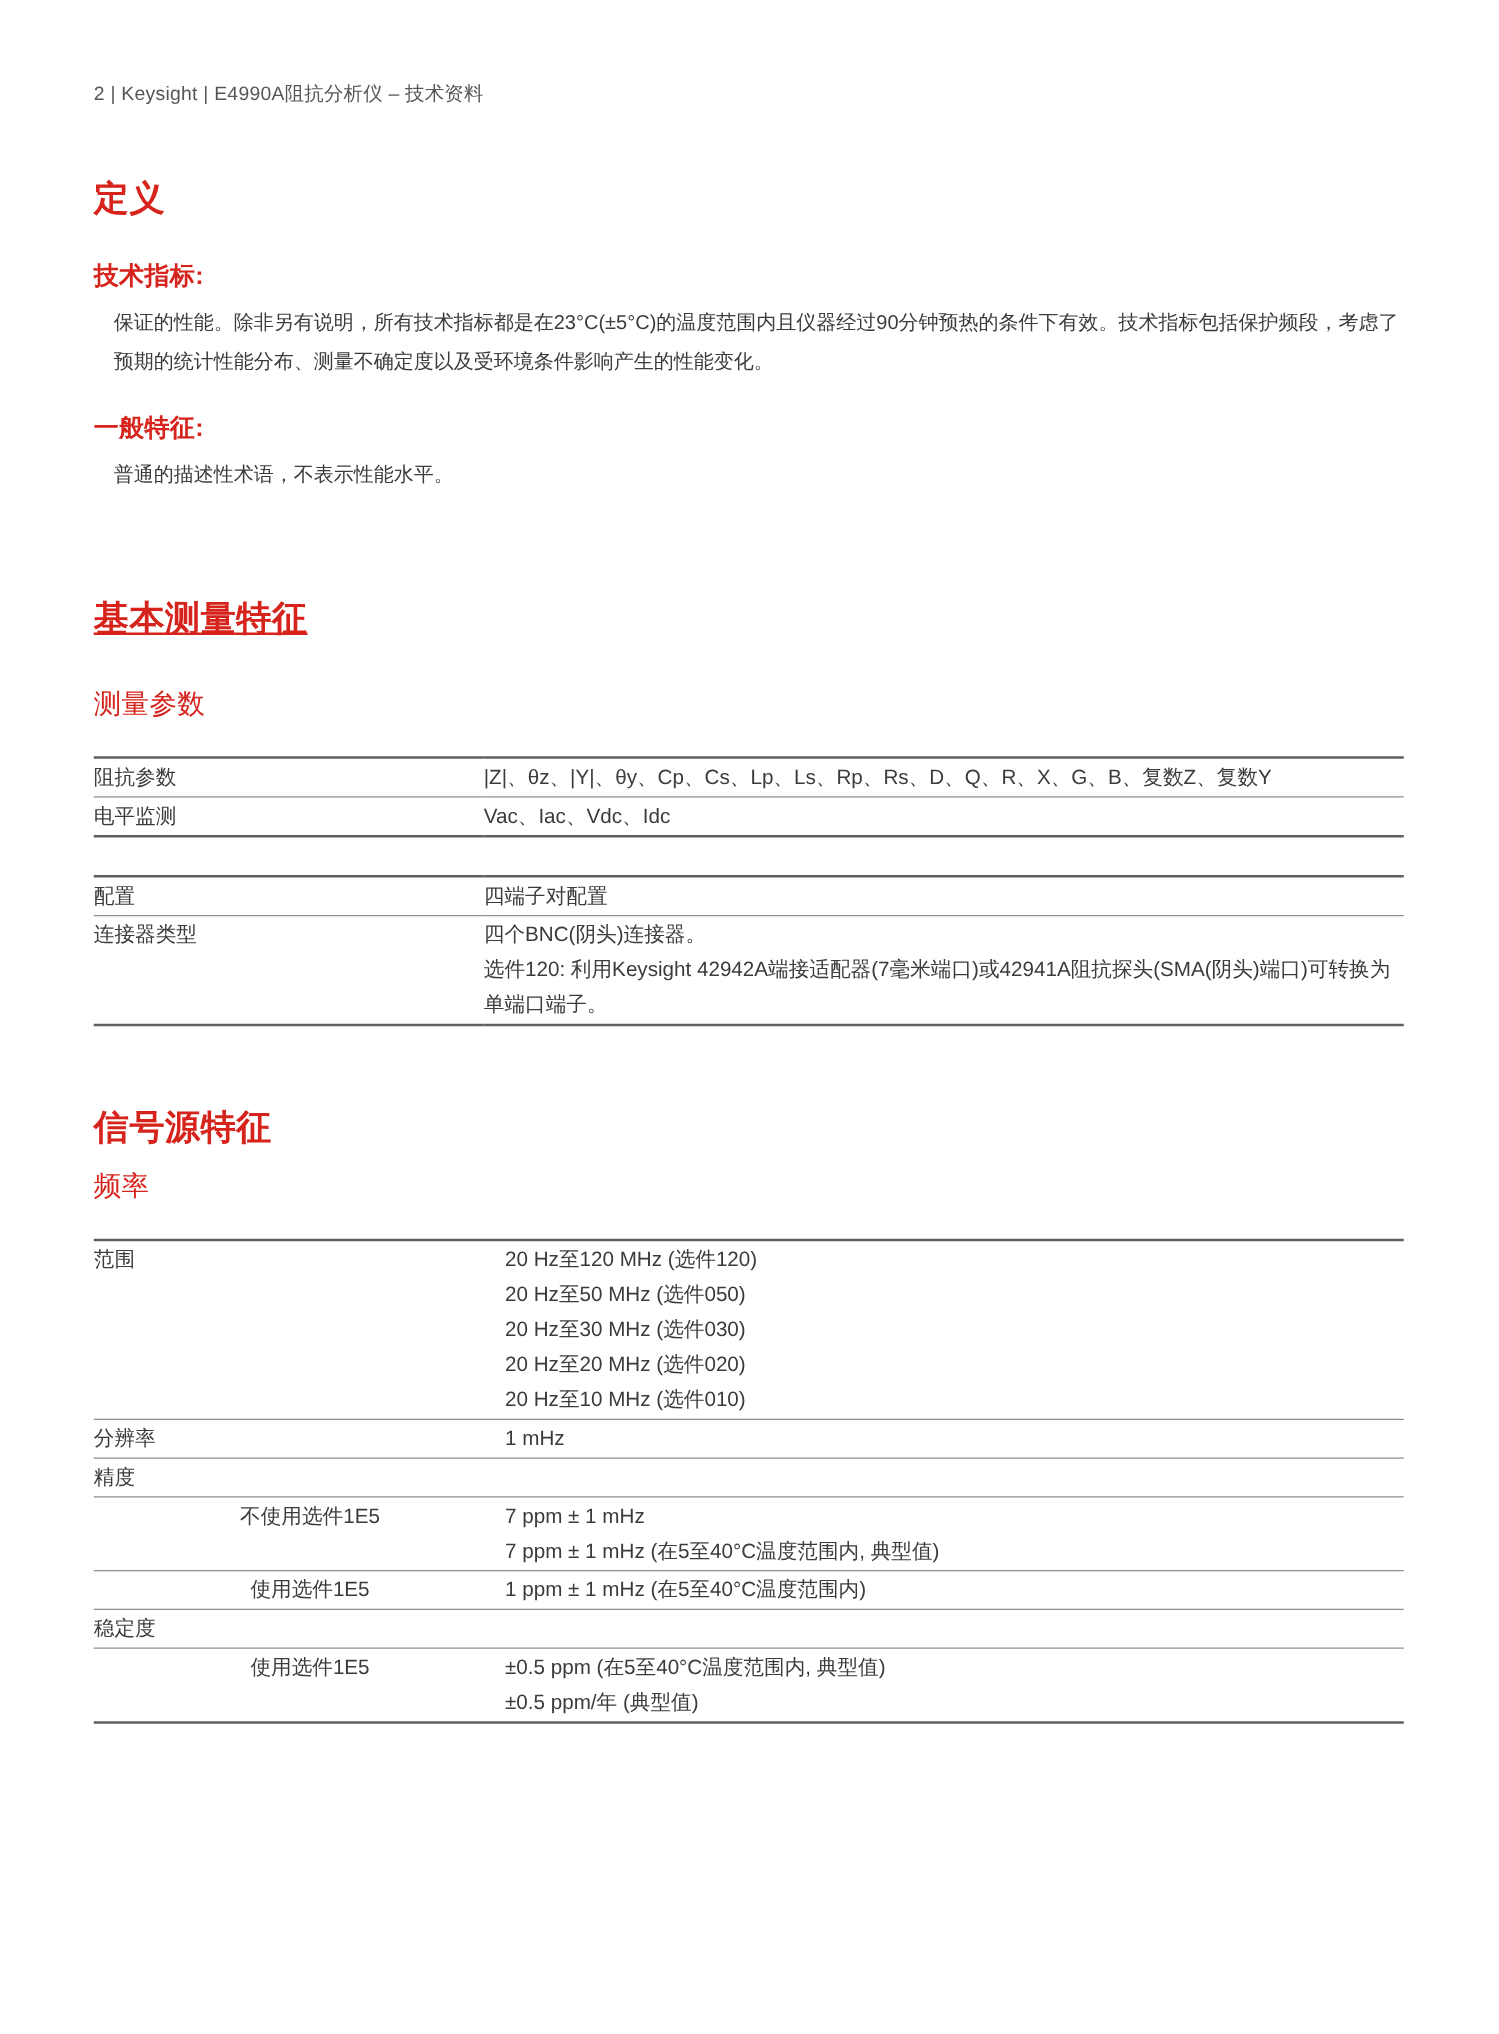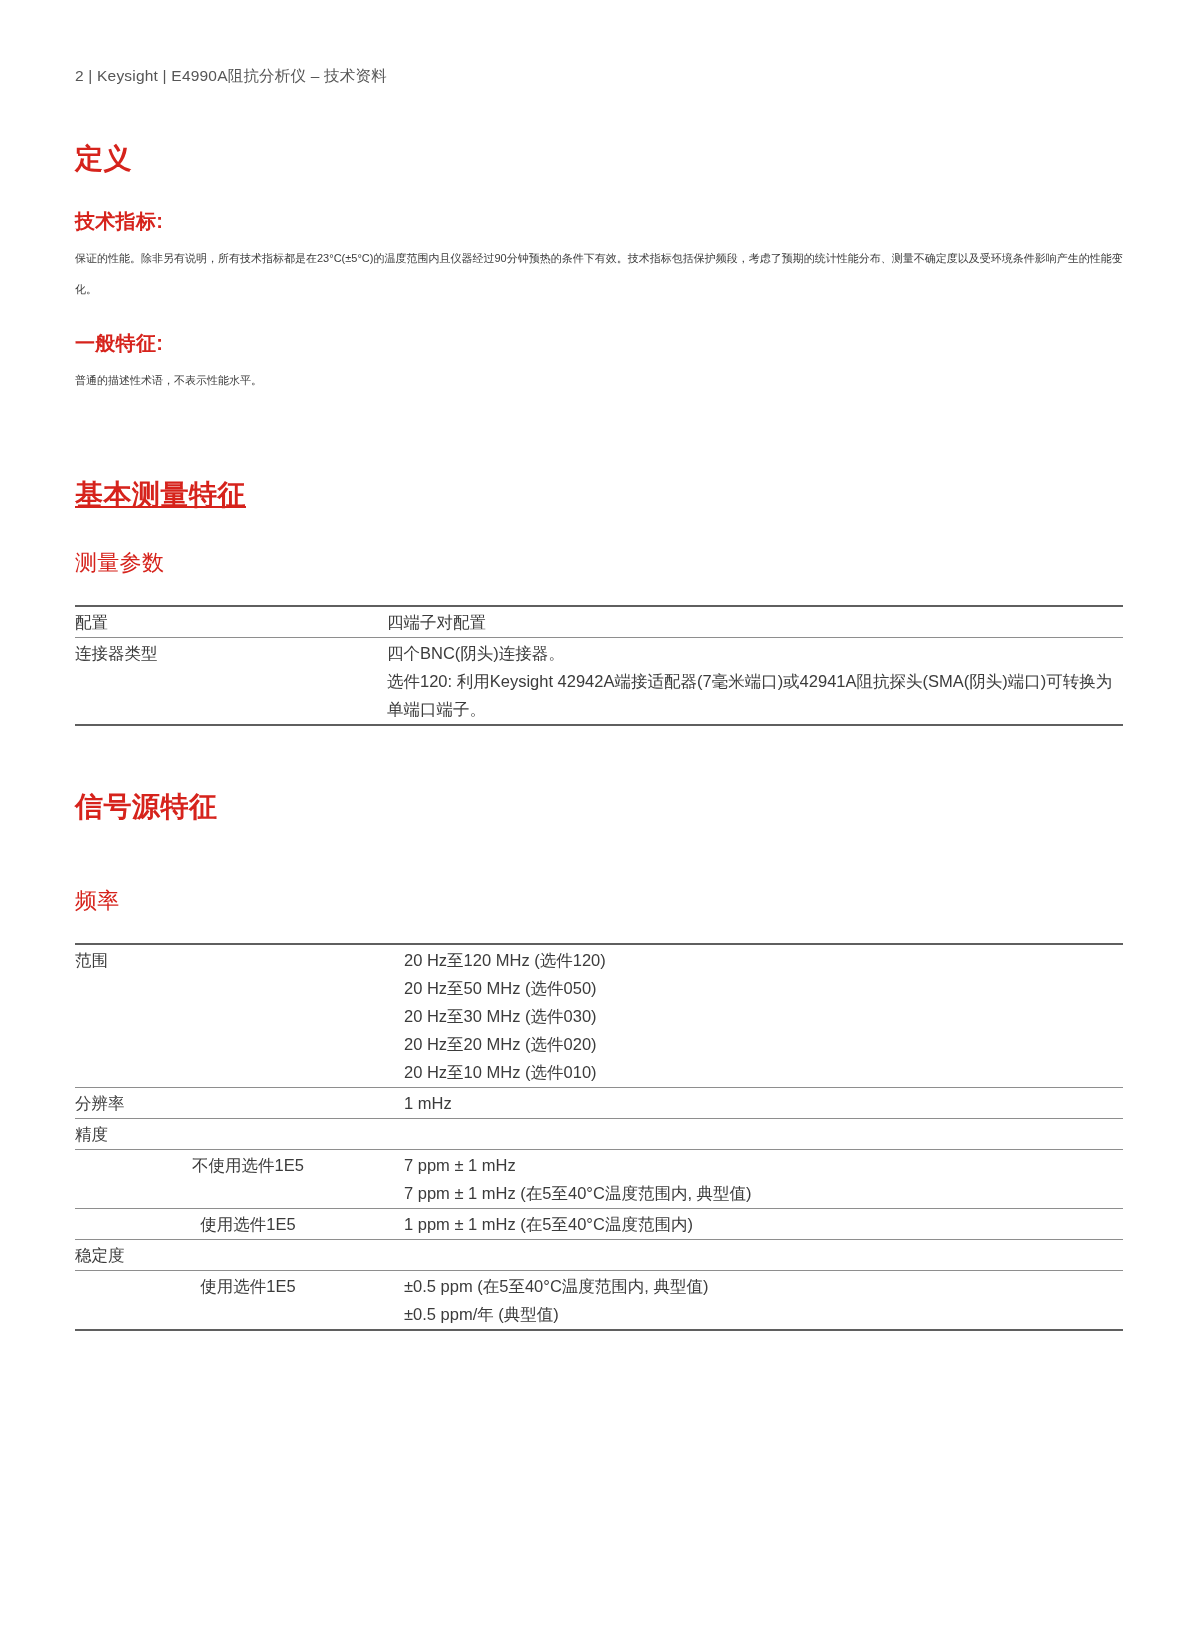--- a/index.html
+++ b/index.html
@@ -19,27 +19,27 @@
   }
   h1.first{margin-top:56px;}
   h1.mid{margin-top:82px;text-decoration:underline;}
   h1.last{margin-top:64px;}
   h3.defh{
     font-size:20px;line-height:24px;font-weight:bold;color:var(--accent);
     margin:34px 0 0 0;letter-spacing:.3px;
   }
   h3.tight{margin-top:26px;}
   p.body{
-    font-size:11px;line-height:31px;margin:10px 0 0 0;color:#3b3b3b;
+    font-size:16px;line-height:31px;margin:10px 0 0 16px;color:#3b3b3b;
   }
   h2.subh{
     font-size:22px;line-height:24px;font-weight:normal;color:var(--accent);
     margin:40px 0 0 0;letter-spacing:.3px;
   }
-  h2.freq{margin-top:66px;}
+  h2.freq{margin-top:19px;}
   table.spec{
     width:100%;border-collapse:collapse;margin-top:30px;
     border-top:2px solid #5f5f5f;border-bottom:2px solid #5f5f5f;
   }
   table.spec td{
     font-size:16.5px;line-height:28px;padding:1px 0;vertical-align:top;color:#3b3b3b;
   }
   table.spec tr + tr td{border-top:1px solid #8e8e8e;}
   td.label{width:312px;}
   td.label.indent{padding-left:17px;text-align:center;}
@@ -61,20 +61,36 @@
 
 
   <div>
     <h3 class="defh tight">一般特征:</h3>
     <p class="body">普通的描述性术语，不表示性能水平。</p>
   </div>
 
   <h1 class="sec mid">基本测量特征</h1>
 
   <h2 class="subh">测量参数</h2>
+  <table class="spec">
+      <tbody>
+        <tr>
+          <td class="label">阻抗参数</td>
+          <td class="value">
+            <div class="vline">|Z|、θz、|Y|、θy、Cp、Cs、Lp、Ls、Rp、Rs、D、Q、R、X、G、B、复数Z、复数Y</div>
+          </td>
+        </tr>
+        <tr>
+          <td class="label">电平监测</td>
+          <td class="value">
+            <div class="vline">Vac、Iac、Vdc、Idc</div>
+          </td>
+        </tr>
+      </tbody>
+    </table>
 
   <table class="spec">
       <tbody>
         <tr>
           <td class="label">配置</td>
           <td class="value">
             <div class="vline">四端子对配置</div>
           </td>
         </tr>
         <tr>

